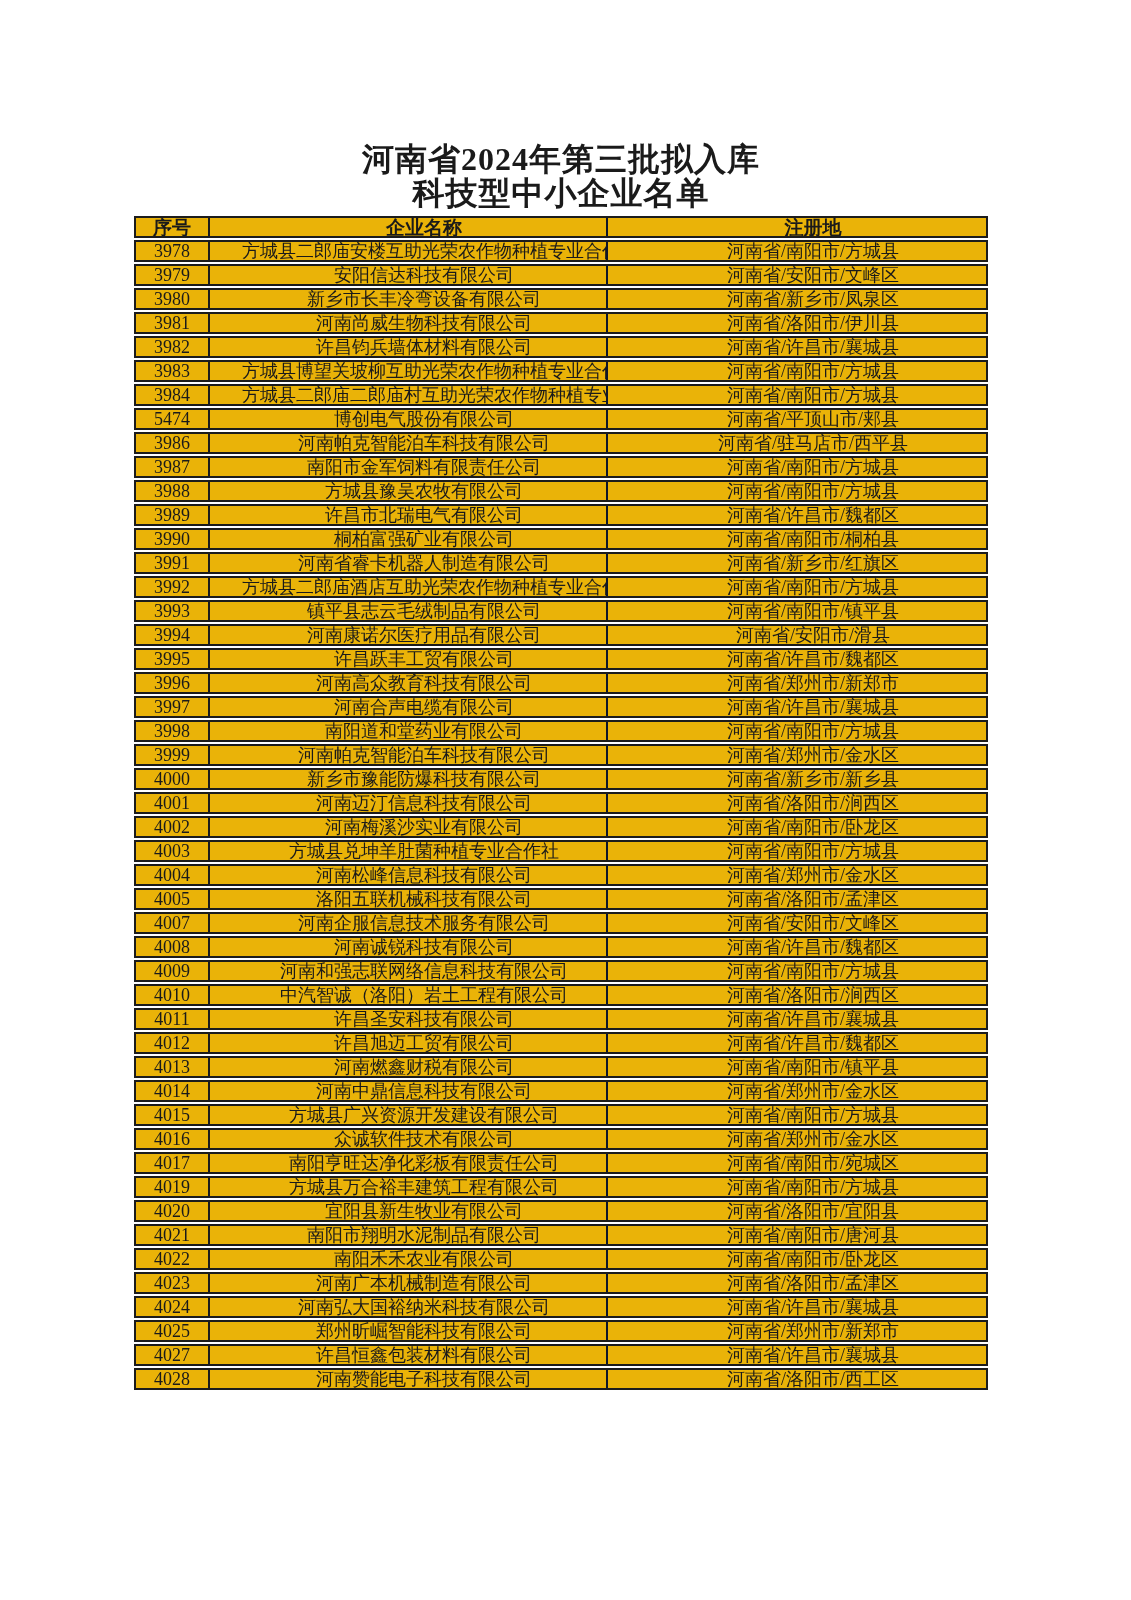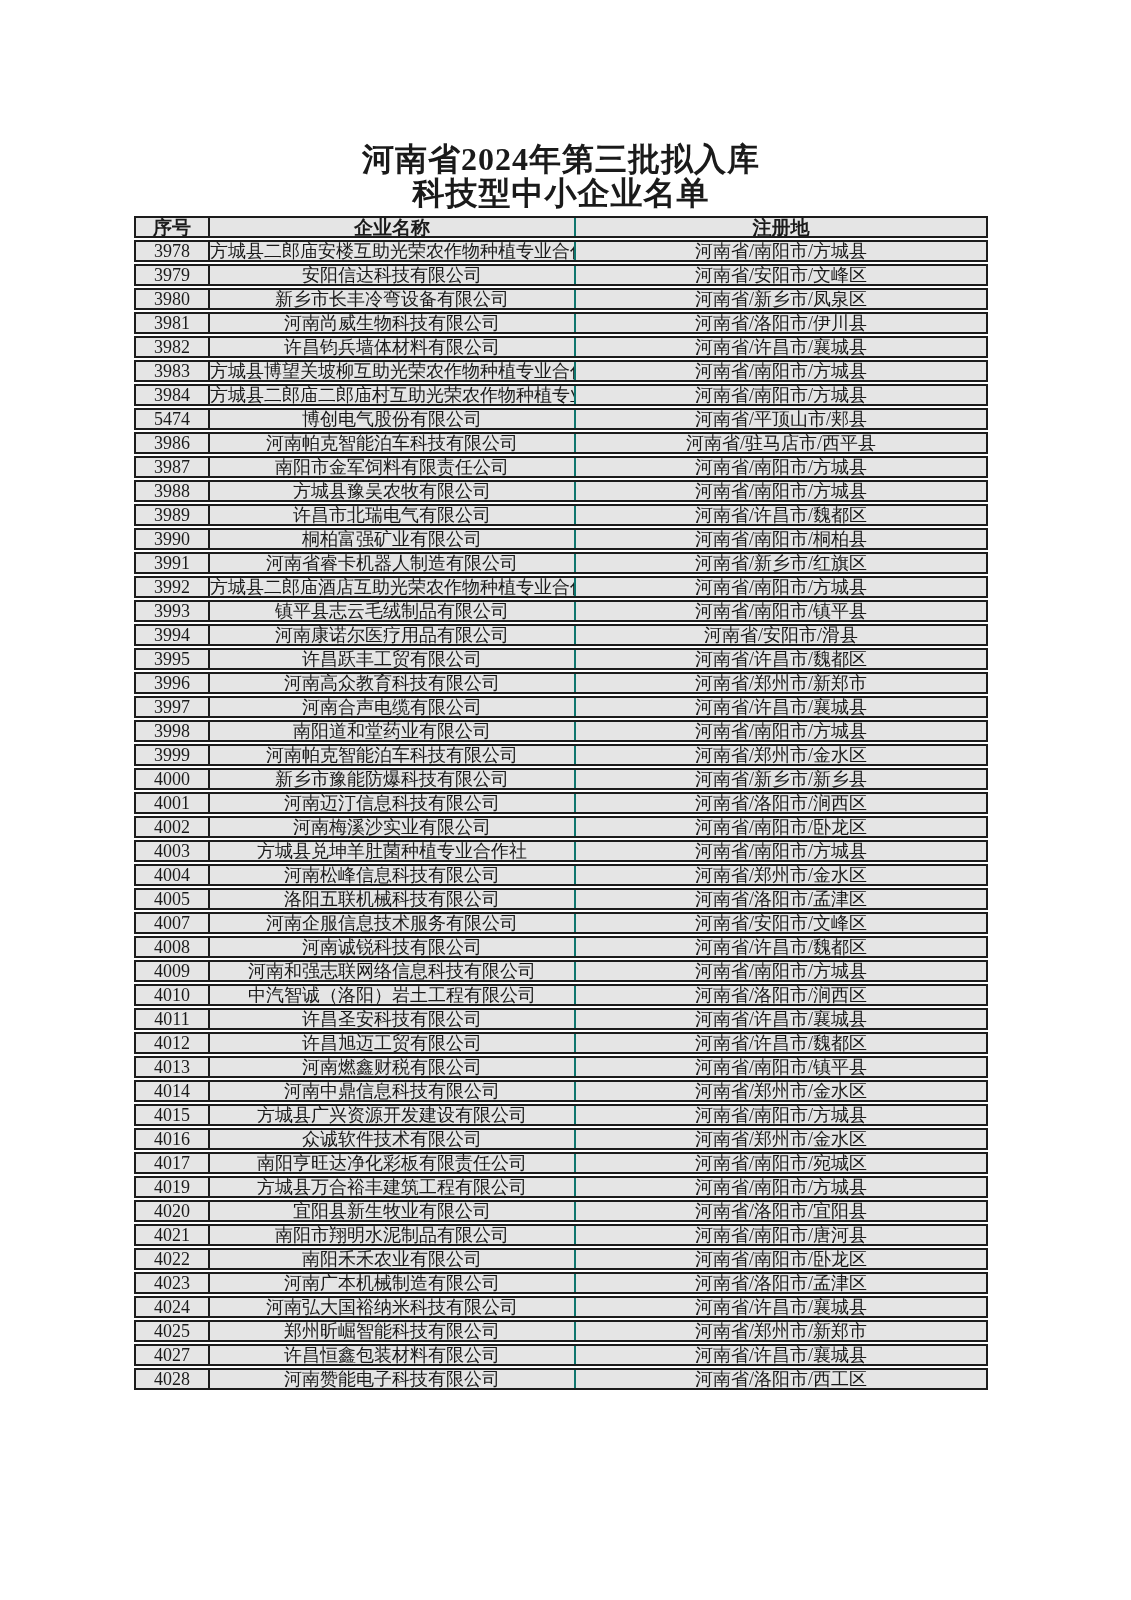--- a/index.html
+++ b/index.html
@@ -38,39 +38,40 @@
     margin-left: 134px;
     width: 854px;
   }
   .trow {
     box-sizing: border-box;
     width: 854px;
     height: 22px;
     display: flex;
     border: 2px solid #1c1c1c;
     margin-bottom: 2px;
-    background: #e5e5e5;
+    background: #eab308;
+    gap: 32px;
   }
   .cell {
     box-sizing: border-box;
     height: 100%;
     overflow: hidden;
     white-space: nowrap;
     text-align: center;
     font-size: 18px;
     line-height: 17px;
     padding-top: 1px;
   }
   .c1 {
     width: 74px;
     border-right: 2px solid #1c1c1c;
   }
   .c2 {
     width: 366px;
-    border-right: 2px solid #0f766e;
+    border-right: 2px solid #0f172a;
   }
   .c3 {
     flex: 1;
     border-radius: 7px;
   }
   .thead .cell {
     font-weight: bold;
     font-size: 19px;
   }
 </style>

